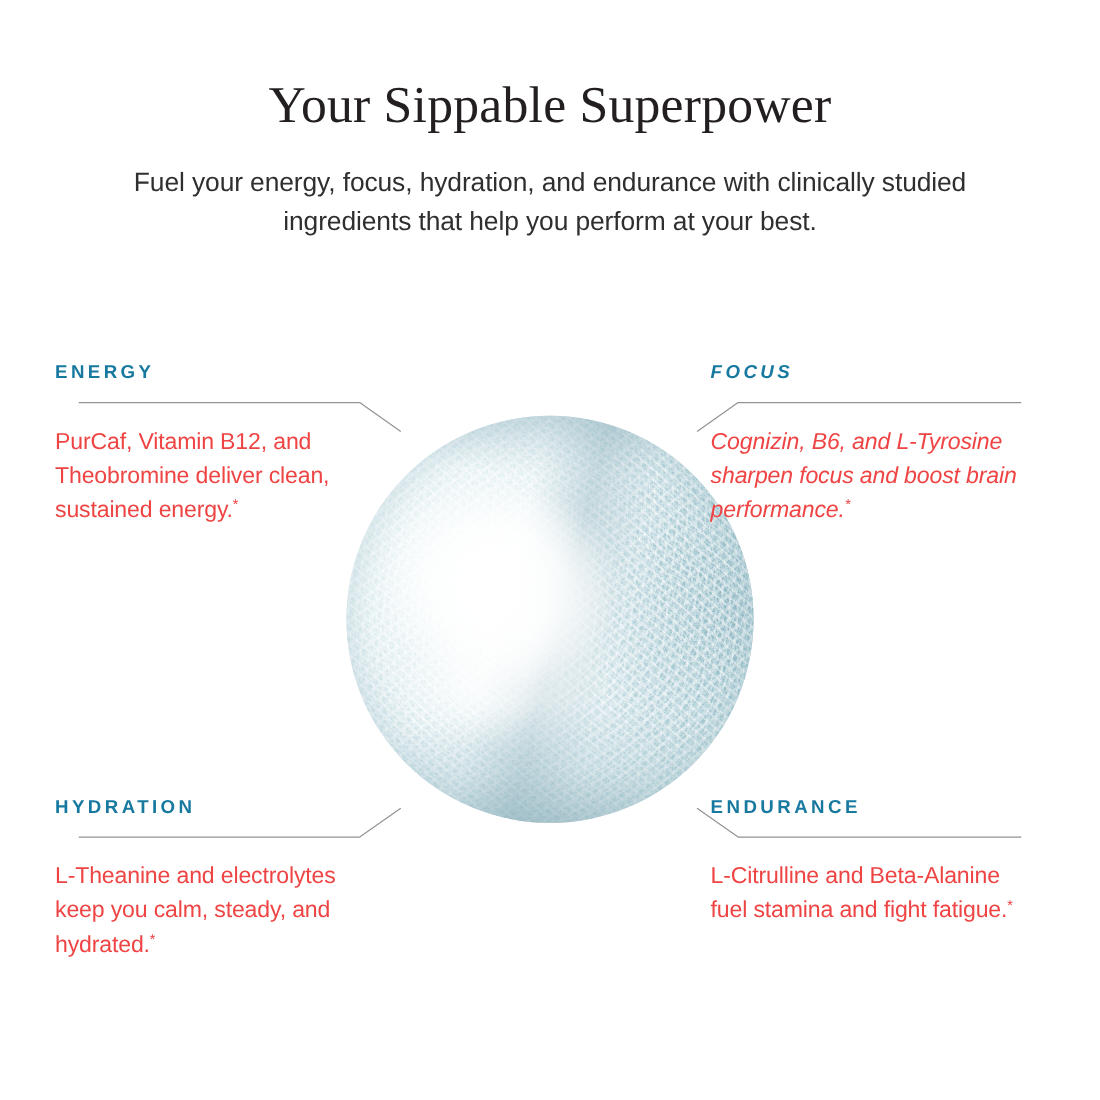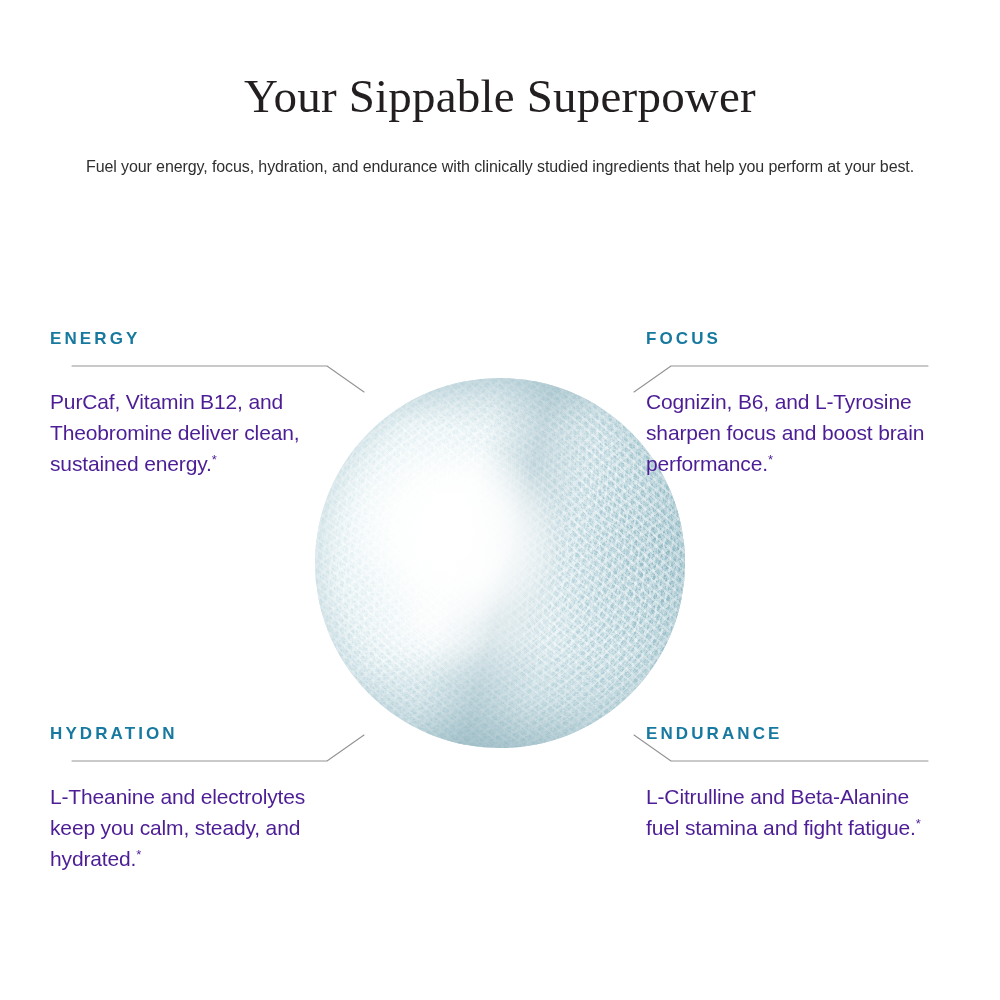--- a/index.html
+++ b/index.html
@@ -36,21 +36,21 @@
     font-weight: 400;
     font-size: 47px;
     line-height: 1.1;
     color: #231f20;
     letter-spacing: 0.2px;
     margin: 0;
     padding-top: 71px;
   }
   .page-subtitle {
     font-family: "Liberation Sans", sans-serif;
-    font-size: 16px;
+    font-size: 24px;
     line-height: 35px;
     color: #2f2f2f;
     font-weight: 400;
     margin: 0;
     padding-top: 26px;
     width: 830px;
     margin-left: auto;
     margin-right: auto;
     letter-spacing: -0.1px;
   }
@@ -135,33 +135,33 @@
     font-weight: 700;
     letter-spacing: 3.1px;
     color: #17799f;
     line-height: 1;
     margin: 0;
     white-space: nowrap;
   }
   .feature-body {
     font-size: 21px;
     line-height: 31px;
-    color: #4c1d95;
+    color: #ef4444;
     font-weight: 400;
     margin: 0;
     letter-spacing: -0.15px;
   }
   .feature-body .asterisk {
     font-size: 13px;
     vertical-align: 7px;
     line-height: 0;
   }
 
   .feature-energy    { left: 50px;  top: 330px; }
-  .feature-focus     { right: 50px; top: 330px; }
+  .feature-focus     { right: 50px; top: 330px; font-style: italic; }
   .feature-hydration { left: 50px;  top: 725px; }
   .feature-endurance { right: 50px; top: 725px; }
 
   .feature-energy .feature-body,
   .feature-focus .feature-body      { padding-top: 39px; }
   .feature-hydration .feature-body,
   .feature-endurance .feature-body  { padding-top: 39px; }
 
   
   .connector {

